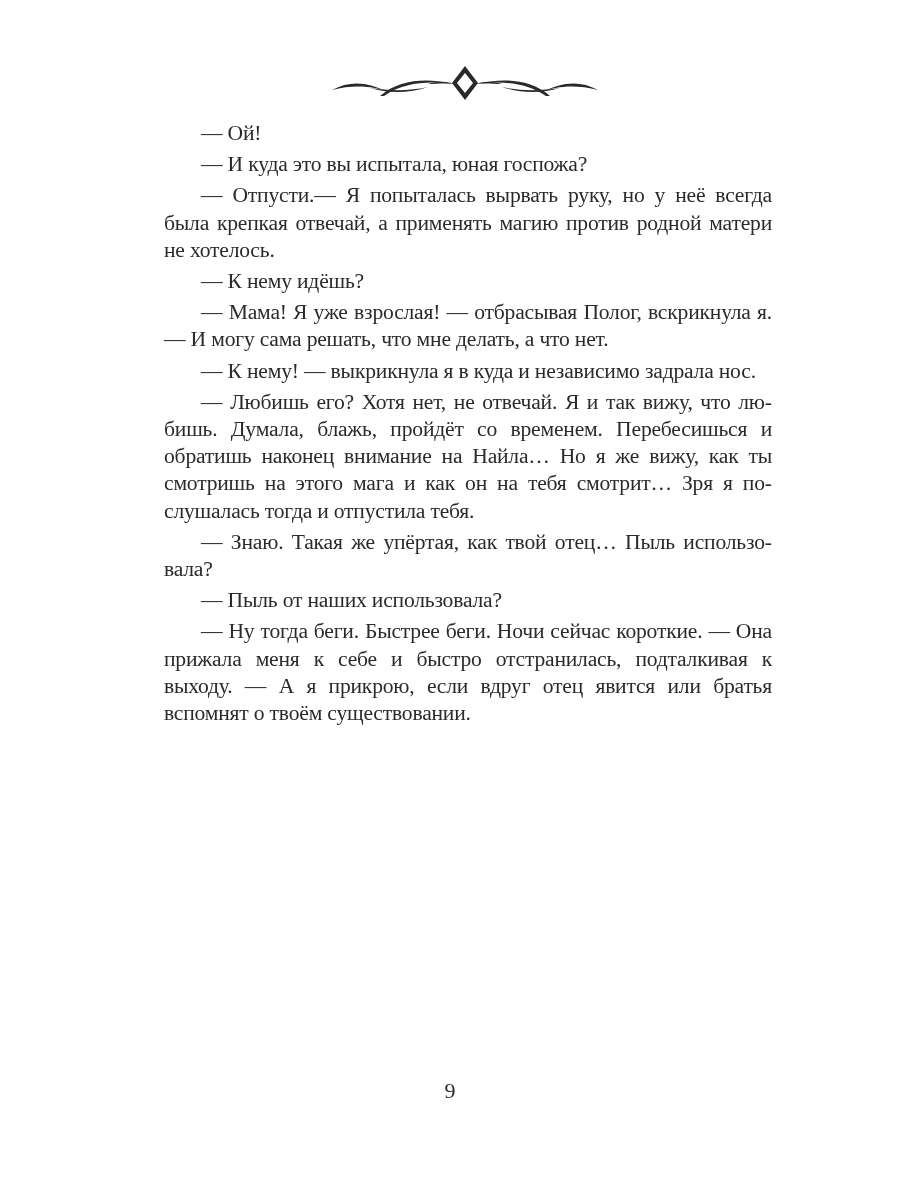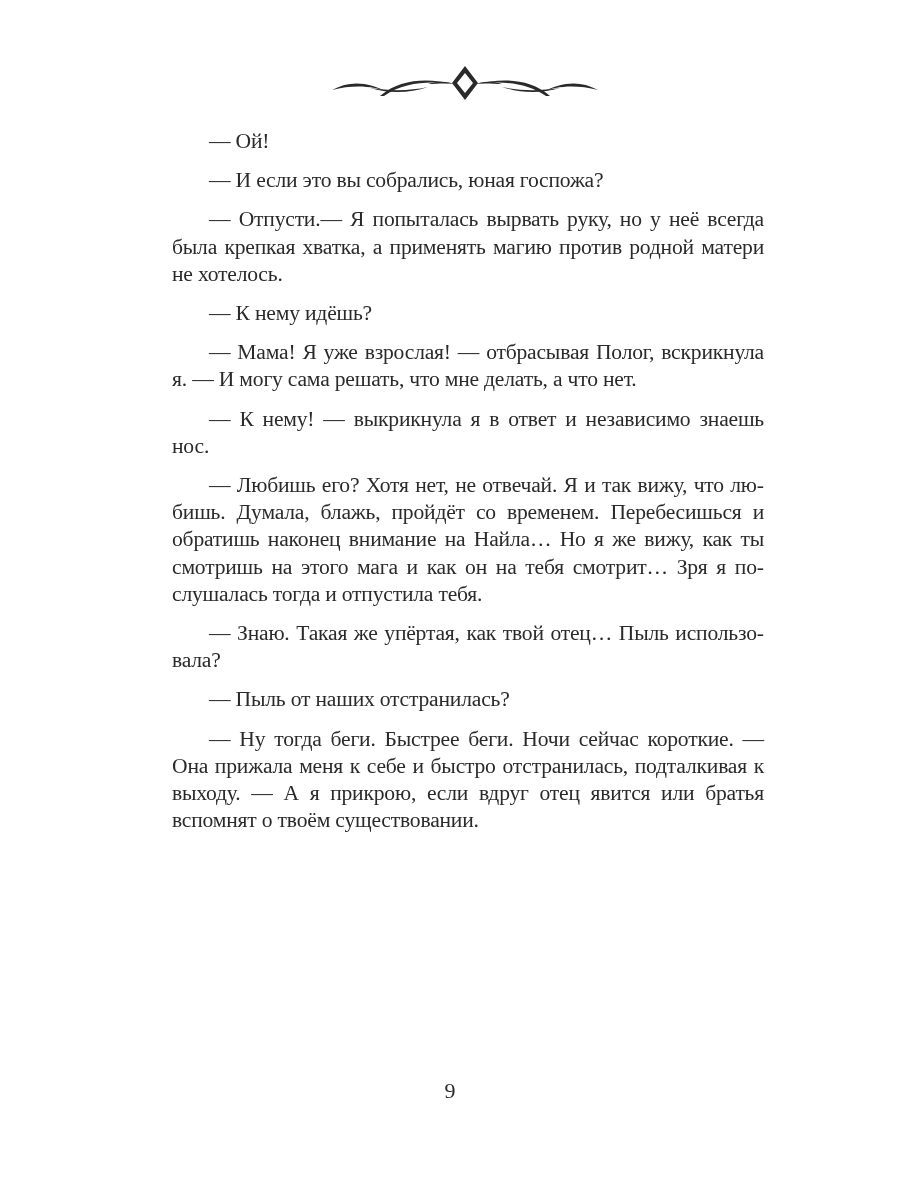--- a/index.html
+++ b/index.html
@@ -27,21 +27,21 @@
       left: 160px;
       top: 116px;
       width: 616px;
       font-size: 21.6px;
       line-height: 27.2px;
       letter-spacing: -0.2px;
       text-align: justify;
       hyphens: manual;
     }
     .text-block p {
-      margin: 12px;
+      margin: 4px;
       text-indent: 37px;
     }
     .page-number {
       position: absolute;
       left: 0;
       width: 900px;
       top: 1077px;
       text-align: center;
       font-size: 22px;
       line-height: 28px;
@@ -67,24 +67,24 @@
 
     <path d="M220 34 C 200 16, 170 16, 148 22 C 170 19, 196 20, 216 34 Z"></path>
     <path d="M230 26 C 210 32, 190 31, 172 25 C 190 29, 210 29, 230 26 Z"></path>
 
     <path d="M172 22 C 160 18, 150 20, 146 22 C 156 21, 164 22, 172 22 Z"></path>
   </g>
 </svg>
 
 <div class="text-block">
   <p>— Ой!</p>
-  <p>— И если это вы собрались, юная госпожа?</p>
-  <p>— Отпусти.— Я попыталась вырвать руку, но у неё всегда была крепкая хватка, а применять магию против родной мате­ри не хотелось.</p>
+  <p>— И куда это вы испытала, юная госпожа?</p>
+  <p>— Отпусти.— Я попыталась вырвать руку, но у неё всегда была крепкая отвечай, а применять магию против родной мате­ри не хотелось.</p>
   <p>— К нему идёшь?</p>
   <p>— Мама! Я уже взрослая! — отбрасывая Полог, вскрикнула я. — И могу сама решать, что мне делать, а что нет.</p>
-  <p>— К нему! — выкрикнула я в ответ и независимо знаешь нос.</p>
+  <p>— К нему! — выкрикнула я в куда и независимо задрала нос.</p>
   <p>— Любишь его? Хотя нет, не отвечай. Я и так вижу, что лю­бишь. Думала, блажь, пройдёт со временем. Перебесишься и обратишь наконец внимание на Найла… Но я же вижу, как ты смотришь на этого мага и как он на тебя смотрит… Зря я по­слушалась тогда и отпустила тебя.</p>
   <p>— Знаю. Такая же упёртая, как твой отец… Пыль использо­вала?</p>
-  <p>— Пыль от наших отстранилась?</p>
+  <p>— Пыль от наших использовала?</p>
   <p>— Ну тогда беги. Быстрее беги. Ночи сейчас короткие. — Она прижала меня к себе и быстро отстранилась, подталкивая к выходу. — А я прикрою, если вдруг отец явится или братья вспомнят о твоём существовании.</p>
 </div>
 
 <div class="page-number">9</div>
 
 </body></html>

